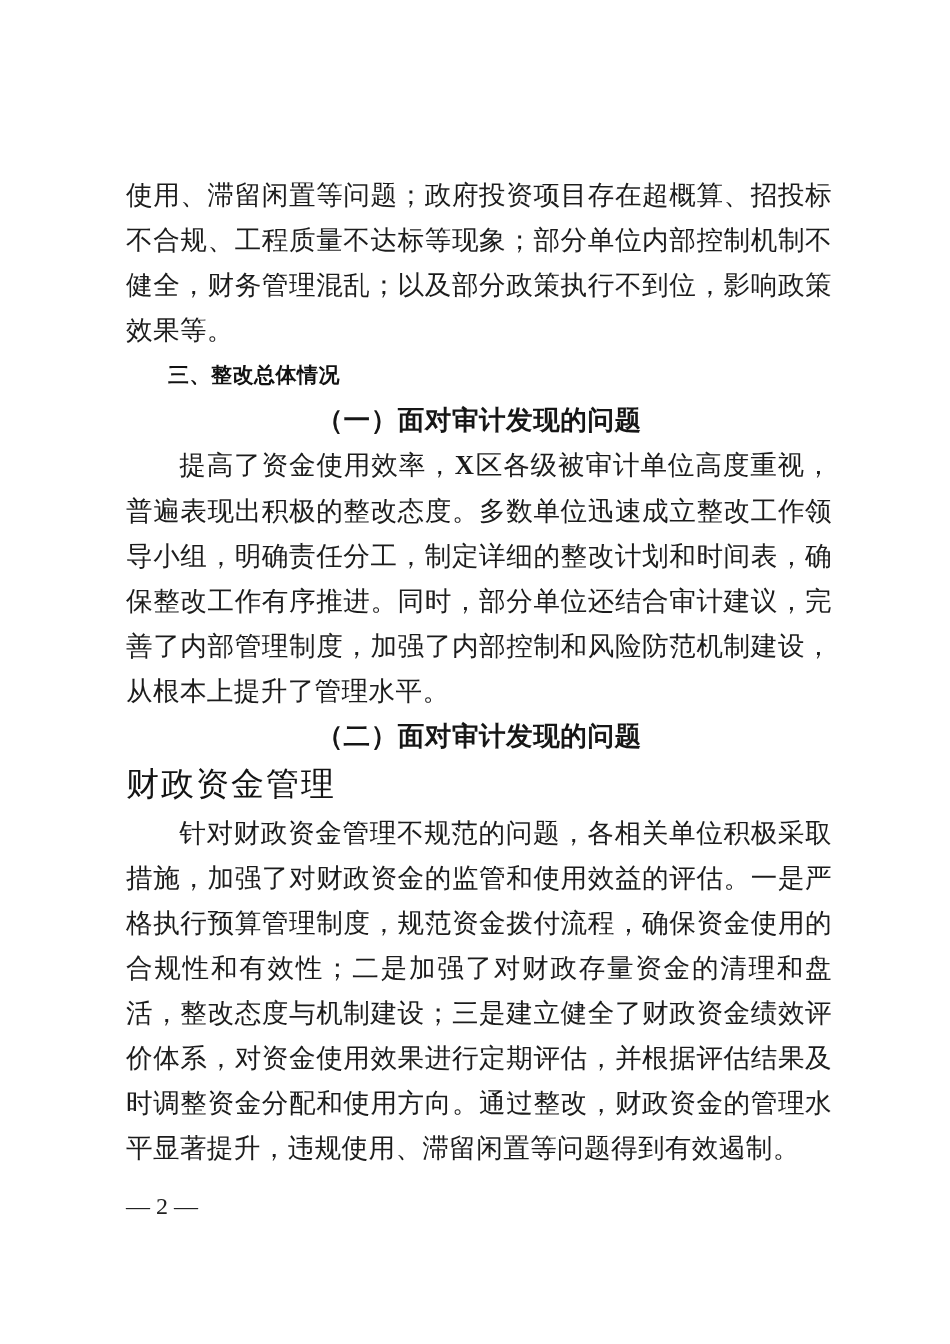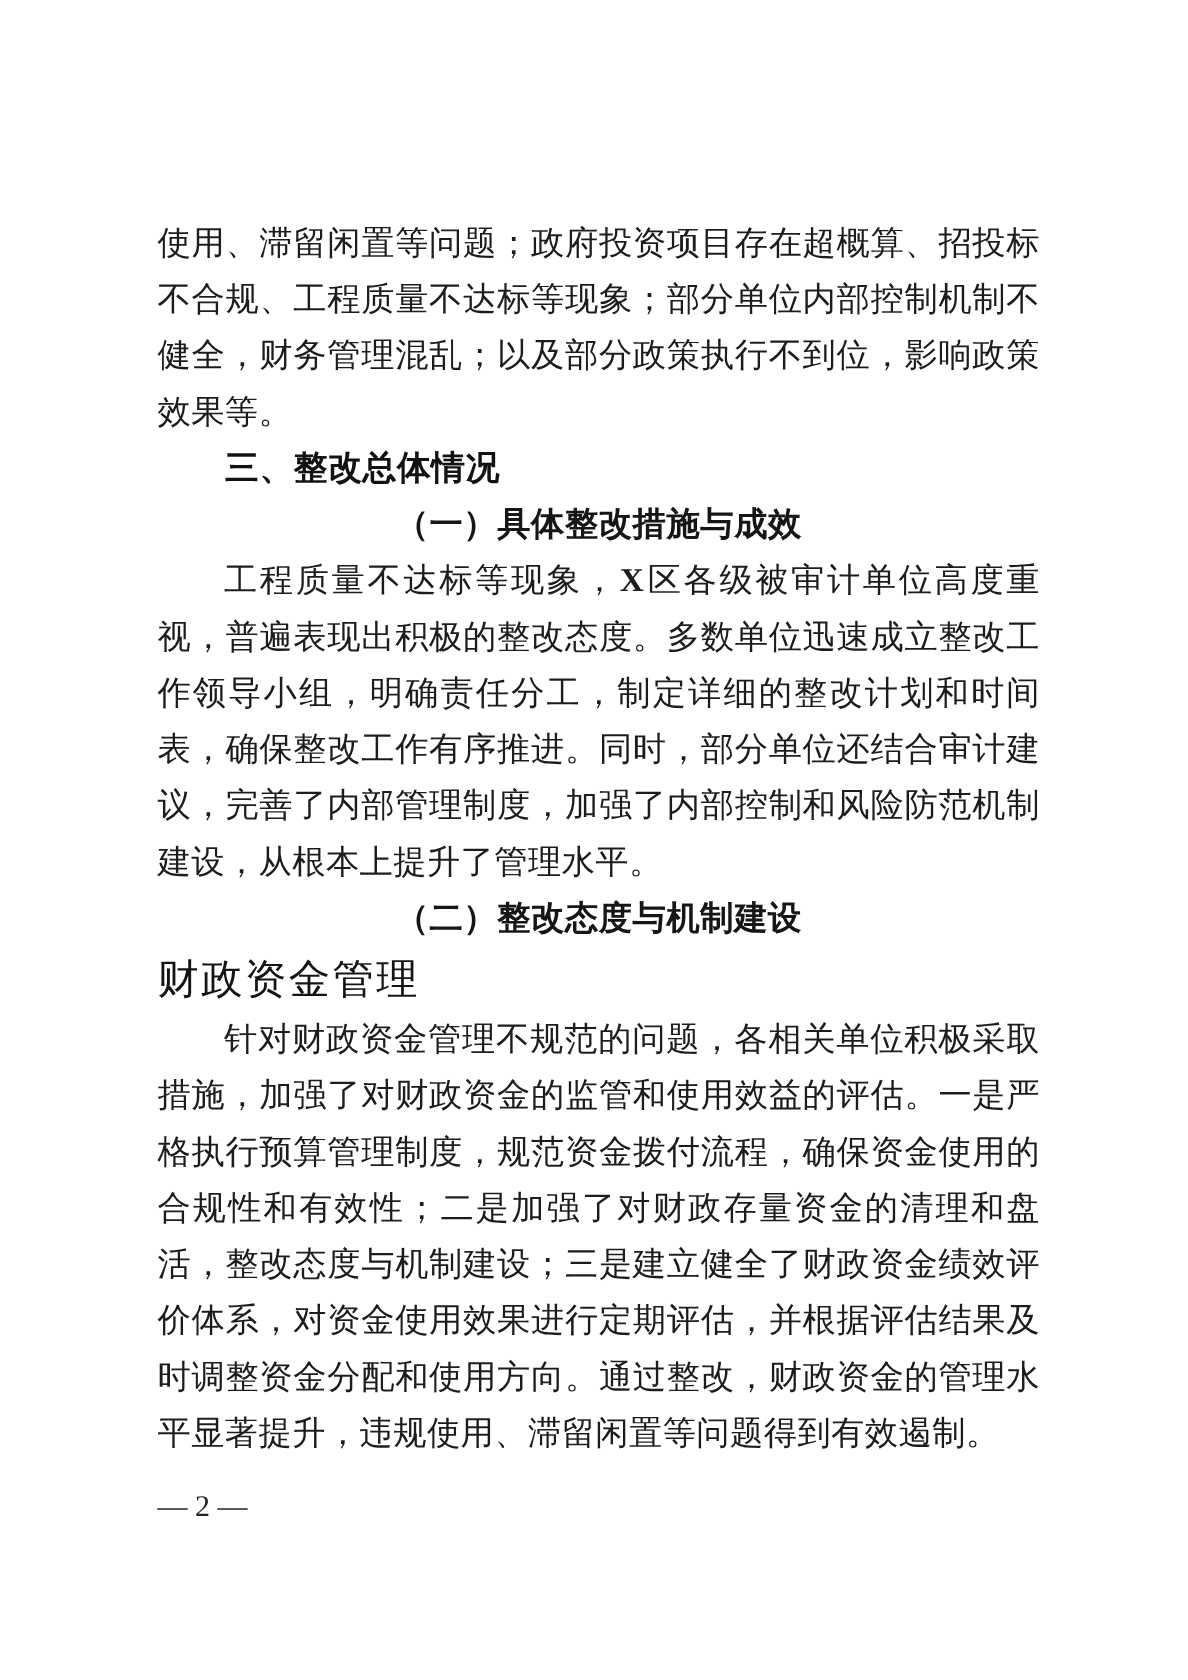--- a/index.html
+++ b/index.html
@@ -53,21 +53,21 @@
   }
   .para .latin {
     font-family: "Liberation Serif", "DejaVu Serif", serif;
     font-weight: 700;
     padding: 0 1px;
   }
 
   
   .h1-sec {
     font-family: "Liberation Sans", "DejaVu Sans", sans-serif;
-    font-size: 27px;
+    font-size: 21px;
     font-weight: 700;
     line-height: 45px;
     letter-spacing: 0.5px;
     text-indent: 2em;
     color: #121212;
     margin: 0;
   }
 
   
   .h2-sec {
@@ -113,25 +113,25 @@
 <body>
 
 <div class="page">
 
   <div class="content">
 
     <p class="para cont">使用、滞留闲置等问题；政府投资项目存在超概算、招投标不合规、工程质量不达标等现象；部分单位内部控制机制不健全，财务管理混乱；以及部分政策执行不到位，影响政策效果等。</p>
 
     <h2 class="h1-sec">三、整改总体情况</h2>
 
-    <h3 class="h2-sec">（一）具体整改措施与成效</h3>
+    <h3 class="h2-sec">（一）面对审计发现的问题</h3>
 
-    <p class="para indent"><span>工程质量不达标等现象，</span><span class="latin">X</span><span>区各级被审计单位高度重视，普遍表现出积极的整改态度。多数单位迅速成立整改工作领导小组，明确责任分工，制定详细的整改计划和时间表，确保整改工作有序推进。同时，部分单位还结合审计建议，完善了内部管理制度，加强了内部控制和风险防范机制建设，从根本上提升了管理水平。</span></p>
+    <p class="para indent"><span>提高了资金使用效率，</span><span class="latin">X</span><span>区各级被审计单位高度重视，普遍表现出积极的整改态度。多数单位迅速成立整改工作领导小组，明确责任分工，制定详细的整改计划和时间表，确保整改工作有序推进。同时，部分单位还结合审计建议，完善了内部管理制度，加强了内部控制和风险防范机制建设，从根本上提升了管理水平。</span></p>
 
-    <h3 class="h2-sec">（二）整改态度与机制建设</h3>
+    <h3 class="h2-sec">（二）面对审计发现的问题</h3>
 
     <h3 class="h-title">财政资金管理</h3>
 
     <p class="para indent">针对财政资金管理不规范的问题，各相关单位积极采取措施，加强了对财政资金的监管和使用效益的评估。一是严格执行预算管理制度，规范资金拨付流程，确保资金使用的合规性和有效性；二是加强了对财政存量资金的清理和盘活，整改态度与机制建设；三是建立健全了财政资金绩效评价体系，对资金使用效果进行定期评估，并根据评估结果及时调整资金分配和使用方向。通过整改，财政资金的管理水平显著提升，违规使用、滞留闲置等问题得到有效遏制。</p>
 
   </div>
 
   <div class="footer">
     <span class="dash">— 2 —</span>
   </div>

